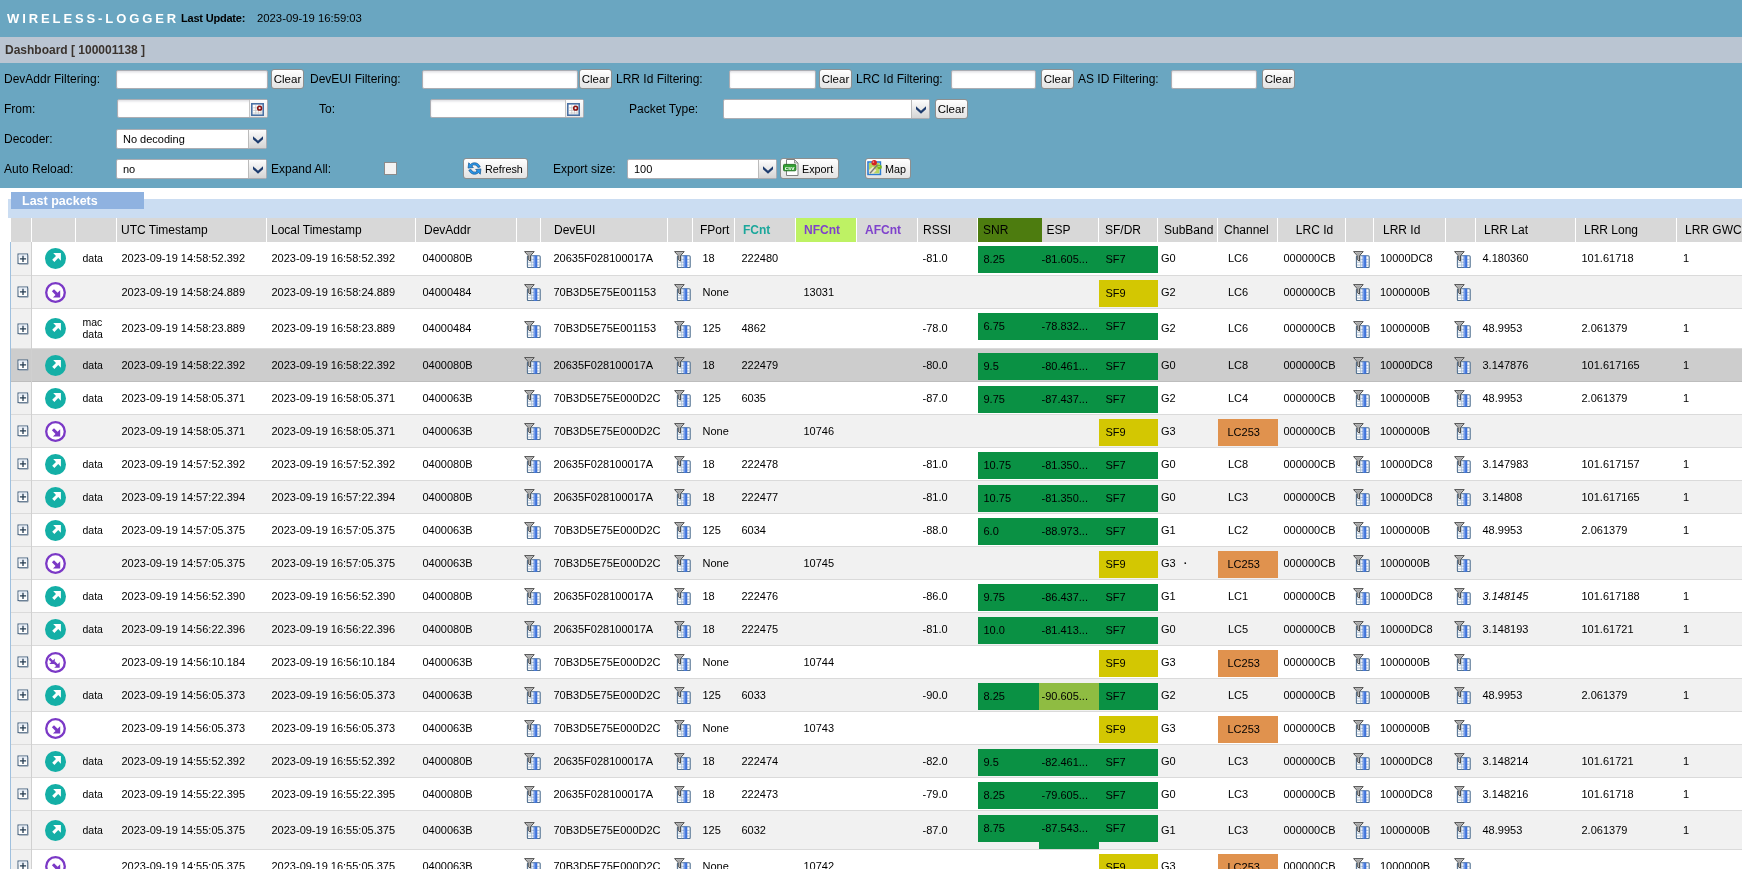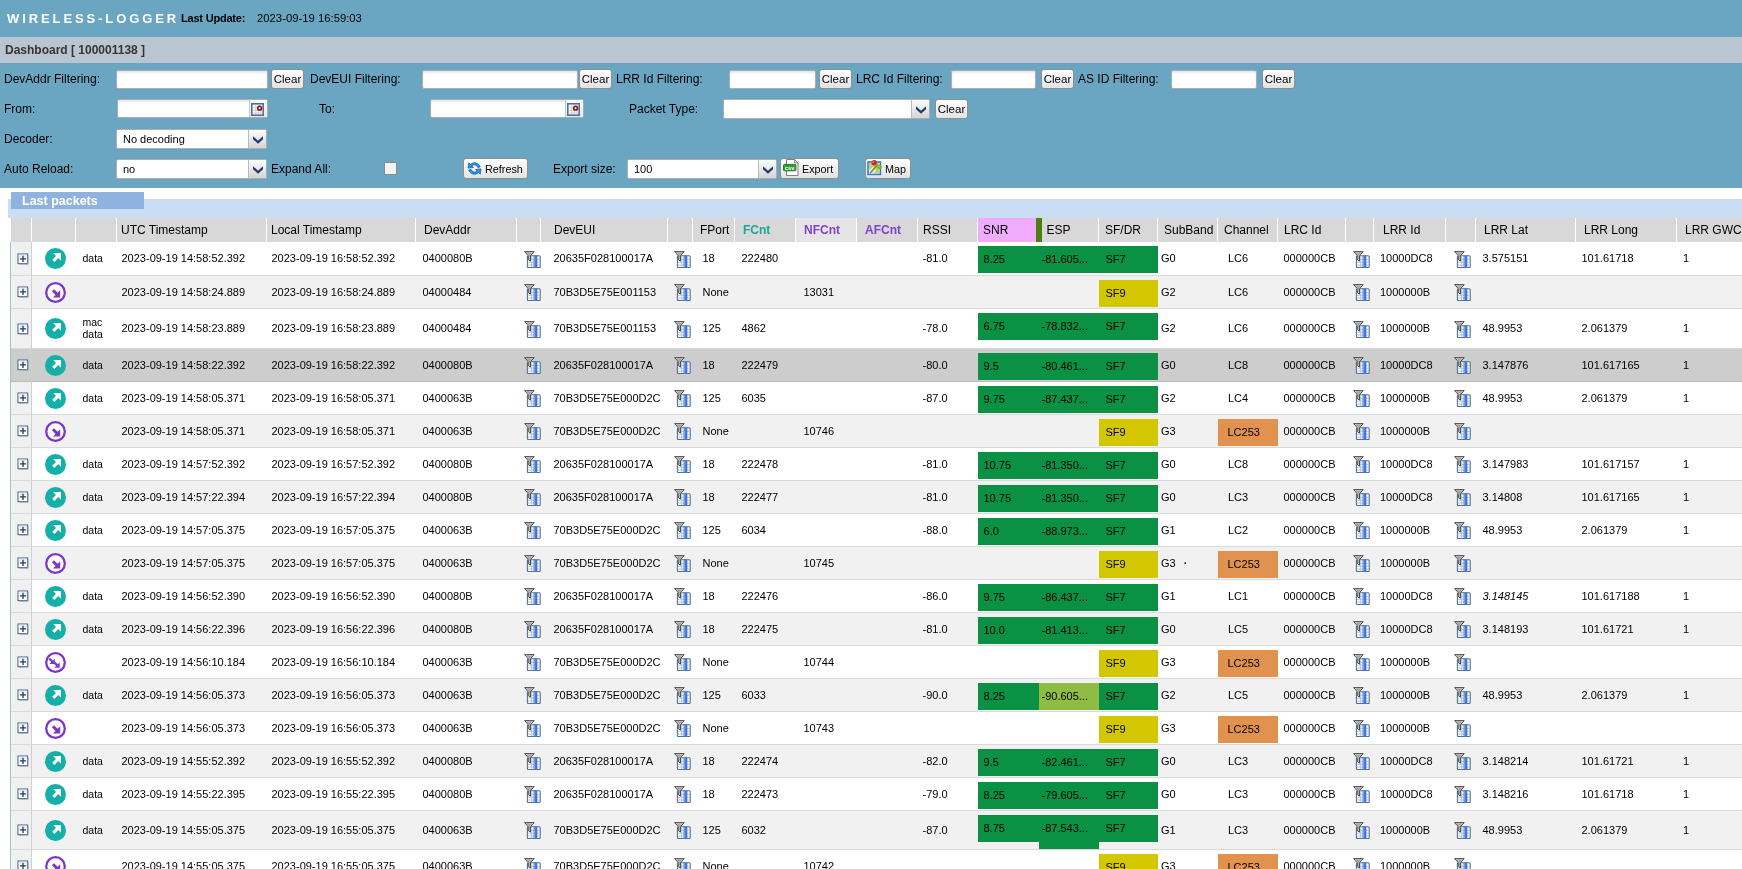--- a/index.html
+++ b/index.html
@@ -152,29 +152,29 @@
 <td style="background:#D8D8D8;border-right:1px solid #fff;padding-left:6px;font-size:12px;"></td>
 <td style="background:#D8D8D8;border-right:1px solid #fff;padding-left:6px;font-size:12px;"></td>
 <td style="background:#D8D8D8;border-right:1px solid #fff;padding-left:4px;font-size:12px;">UTC Timestamp</td>
 <td style="background:#D8D8D8;border-right:1px solid #fff;padding-left:4px;font-size:12px;">Local Timestamp</td>
 <td style="background:#D8D8D8;border-right:1px solid #fff;padding-left:8px;font-size:12px;">DevAddr</td>
 <td style="background:#D8D8D8;border-right:1px solid #fff;padding-left:6px;font-size:12px;"></td>
 <td style="background:#D8D8D8;border-right:1px solid #fff;padding-left:13px;font-size:12px;">DevEUI</td>
 <td style="background:#D8D8D8;border-right:1px solid #fff;padding-left:6px;font-size:12px;"></td>
 <td style="background:#D8D8D8;border-right:1px solid #fff;padding-left:7px;font-size:12px;">FPort</td>
 <td style="background:#D8D8D8;border-right:1px solid #fff;color:#1BA79B;font-weight:bold;padding-left:8px;font-size:12px;">FCnt</td>
-<td style="background:#e5e5e5;border-right:1px solid #fff;color:#7F42CC;font-weight:bold;padding-left:8px;font-size:12px;">NFCnt</td>
+<td style="background:#bef264;border-right:1px solid #fff;color:#7F42CC;font-weight:bold;padding-left:8px;font-size:12px;">NFCnt</td>
 <td style="background:#D8D8D8;border-right:1px solid #fff;color:#7F42CC;font-weight:bold;padding-left:8px;font-size:12px;">AFCnt</td>
 <td style="background:#D8D8D8;border-right:1px solid #fff;padding-left:5px;font-size:12px;">RSSI</td>
-<td style="background:#f0abfc;border-right:6px solid #4d7c0f;padding-left:5px;font-size:12px;">SNR</td>
+<td style="background:#4d7c0f;border-right:6px solid #4d7c0f;padding-left:5px;font-size:12px;">SNR</td>
 <td style="background:#D8D8D8;border-right:1px solid #fff;padding-left:5px;font-size:12px;">ESP</td>
 <td style="background:#D8D8D8;border-right:1px solid #fff;padding-left:6px;font-size:12px;">SF/DR</td>
 <td style="background:#D8D8D8;border-right:1px solid #fff;padding-left:6px;font-size:12px;">SubBand</td>
 <td style="background:#D8D8D8;border-right:1px solid #fff;padding-left:6px;font-size:12px;">Channel</td>
-<td style="background:#D8D8D8;border-right:1px solid #fff;padding-left:6px;font-size:12px;">LRC Id</td>
+<td style="background:#D8D8D8;border-right:1px solid #fff;padding-left:6px;font-size:12px;text-align:center;">LRC Id</td>
 <td style="background:#D8D8D8;border-right:1px solid #fff;padding-left:6px;font-size:12px;"></td>
 <td style="background:#D8D8D8;border-right:1px solid #fff;padding-left:9px;font-size:12px;">LRR Id</td>
 <td style="background:#D8D8D8;border-right:1px solid #fff;padding-left:6px;font-size:12px;"></td>
 <td style="background:#D8D8D8;border-right:1px solid #fff;padding-left:8px;font-size:12px;">LRR Lat</td>
 <td style="background:#D8D8D8;border-right:1px solid #fff;padding-left:8px;font-size:12px;">LRR Long</td>
 <td style="background:#D8D8D8;border-right:1px solid #fff;padding-left:8px;font-size:12px;">LRR GWCn</td>
 </tr>
 <tr style="height:33px;background:#fff;border-bottom:1px solid #DADADA;">
 <td style="background:#f0f0f0;border-right:1px solid #d0d0d0;border-left:1px solid #9fc0de;text-align:center;padding-left:3px;">
           <div style="margin-top:3px;"><svg width="12" height="12" viewBox="0 0 12 12">
@@ -254,21 +254,21 @@
 <g>
 <rect x="3.4" y="4.8" width="12.8" height="11.8" rx="1" fill="#fdfdfd" stroke="#527191" stroke-width="1.1"></rect>
 <path d="M3.9 8.4h12M3.9 11.2h12M3.9 14h12M7.7 5.2v11M11.7 5.2v11" stroke="#a9bdd2" stroke-width="0.9" fill="none"></path>
 <rect x="9.6" y="4.6" width="3.7" height="12.2" fill="#3e72da"></rect>
 <rect x="10.1" y="5.2" width="1.1" height="11" fill="#7fa3ec"></rect>
 <path d="M0.6 0.6h9.6l-3.7 4.1v5.4l-2.2-1.4V4.7z" fill="#e3e3e3" stroke="#3c3c3c" stroke-width="0.9" stroke-linejoin="round"></path>
 <path d="M2 1.3h6.8l-2.9 3.2v4.4l-1-0.7V4.5z" fill="#a8a8a8"></path>
 </g>
             </svg></div>
         </td>
-<td style="padding-left:7px;">3.575151</td>
+<td style="padding-left:7px;">4.180360</td>
 <td style="padding-left:6px;">101.61718</td>
 <td style="padding-left:6.5px;">1</td>
 </tr>
 <tr style="height:33px;background:#F1F1F1;border-bottom:1px solid #DADADA;">
 <td style="background:#f0f0f0;border-right:1px solid #d0d0d0;border-left:1px solid #9fc0de;text-align:center;padding-left:3px;">
           <div style="margin-top:3px;"><svg width="12" height="12" viewBox="0 0 12 12">
 <rect x="1" y="1" width="9.6" height="9.6" fill="#fdfdfd" stroke="#44607c" stroke-width="1"></rect>
 <rect x="1.7" y="1.7" width="8.2" height="2.6" fill="#e7eef7"></rect>
 <path d="M2.9 5.8h6.2M6 2.7v6.2" stroke="#253c52" stroke-width="1.3"></path>
 <path d="M11.1 2.2v9h-9" stroke="#9aa7b4" stroke-width="1" fill="none"></path>

